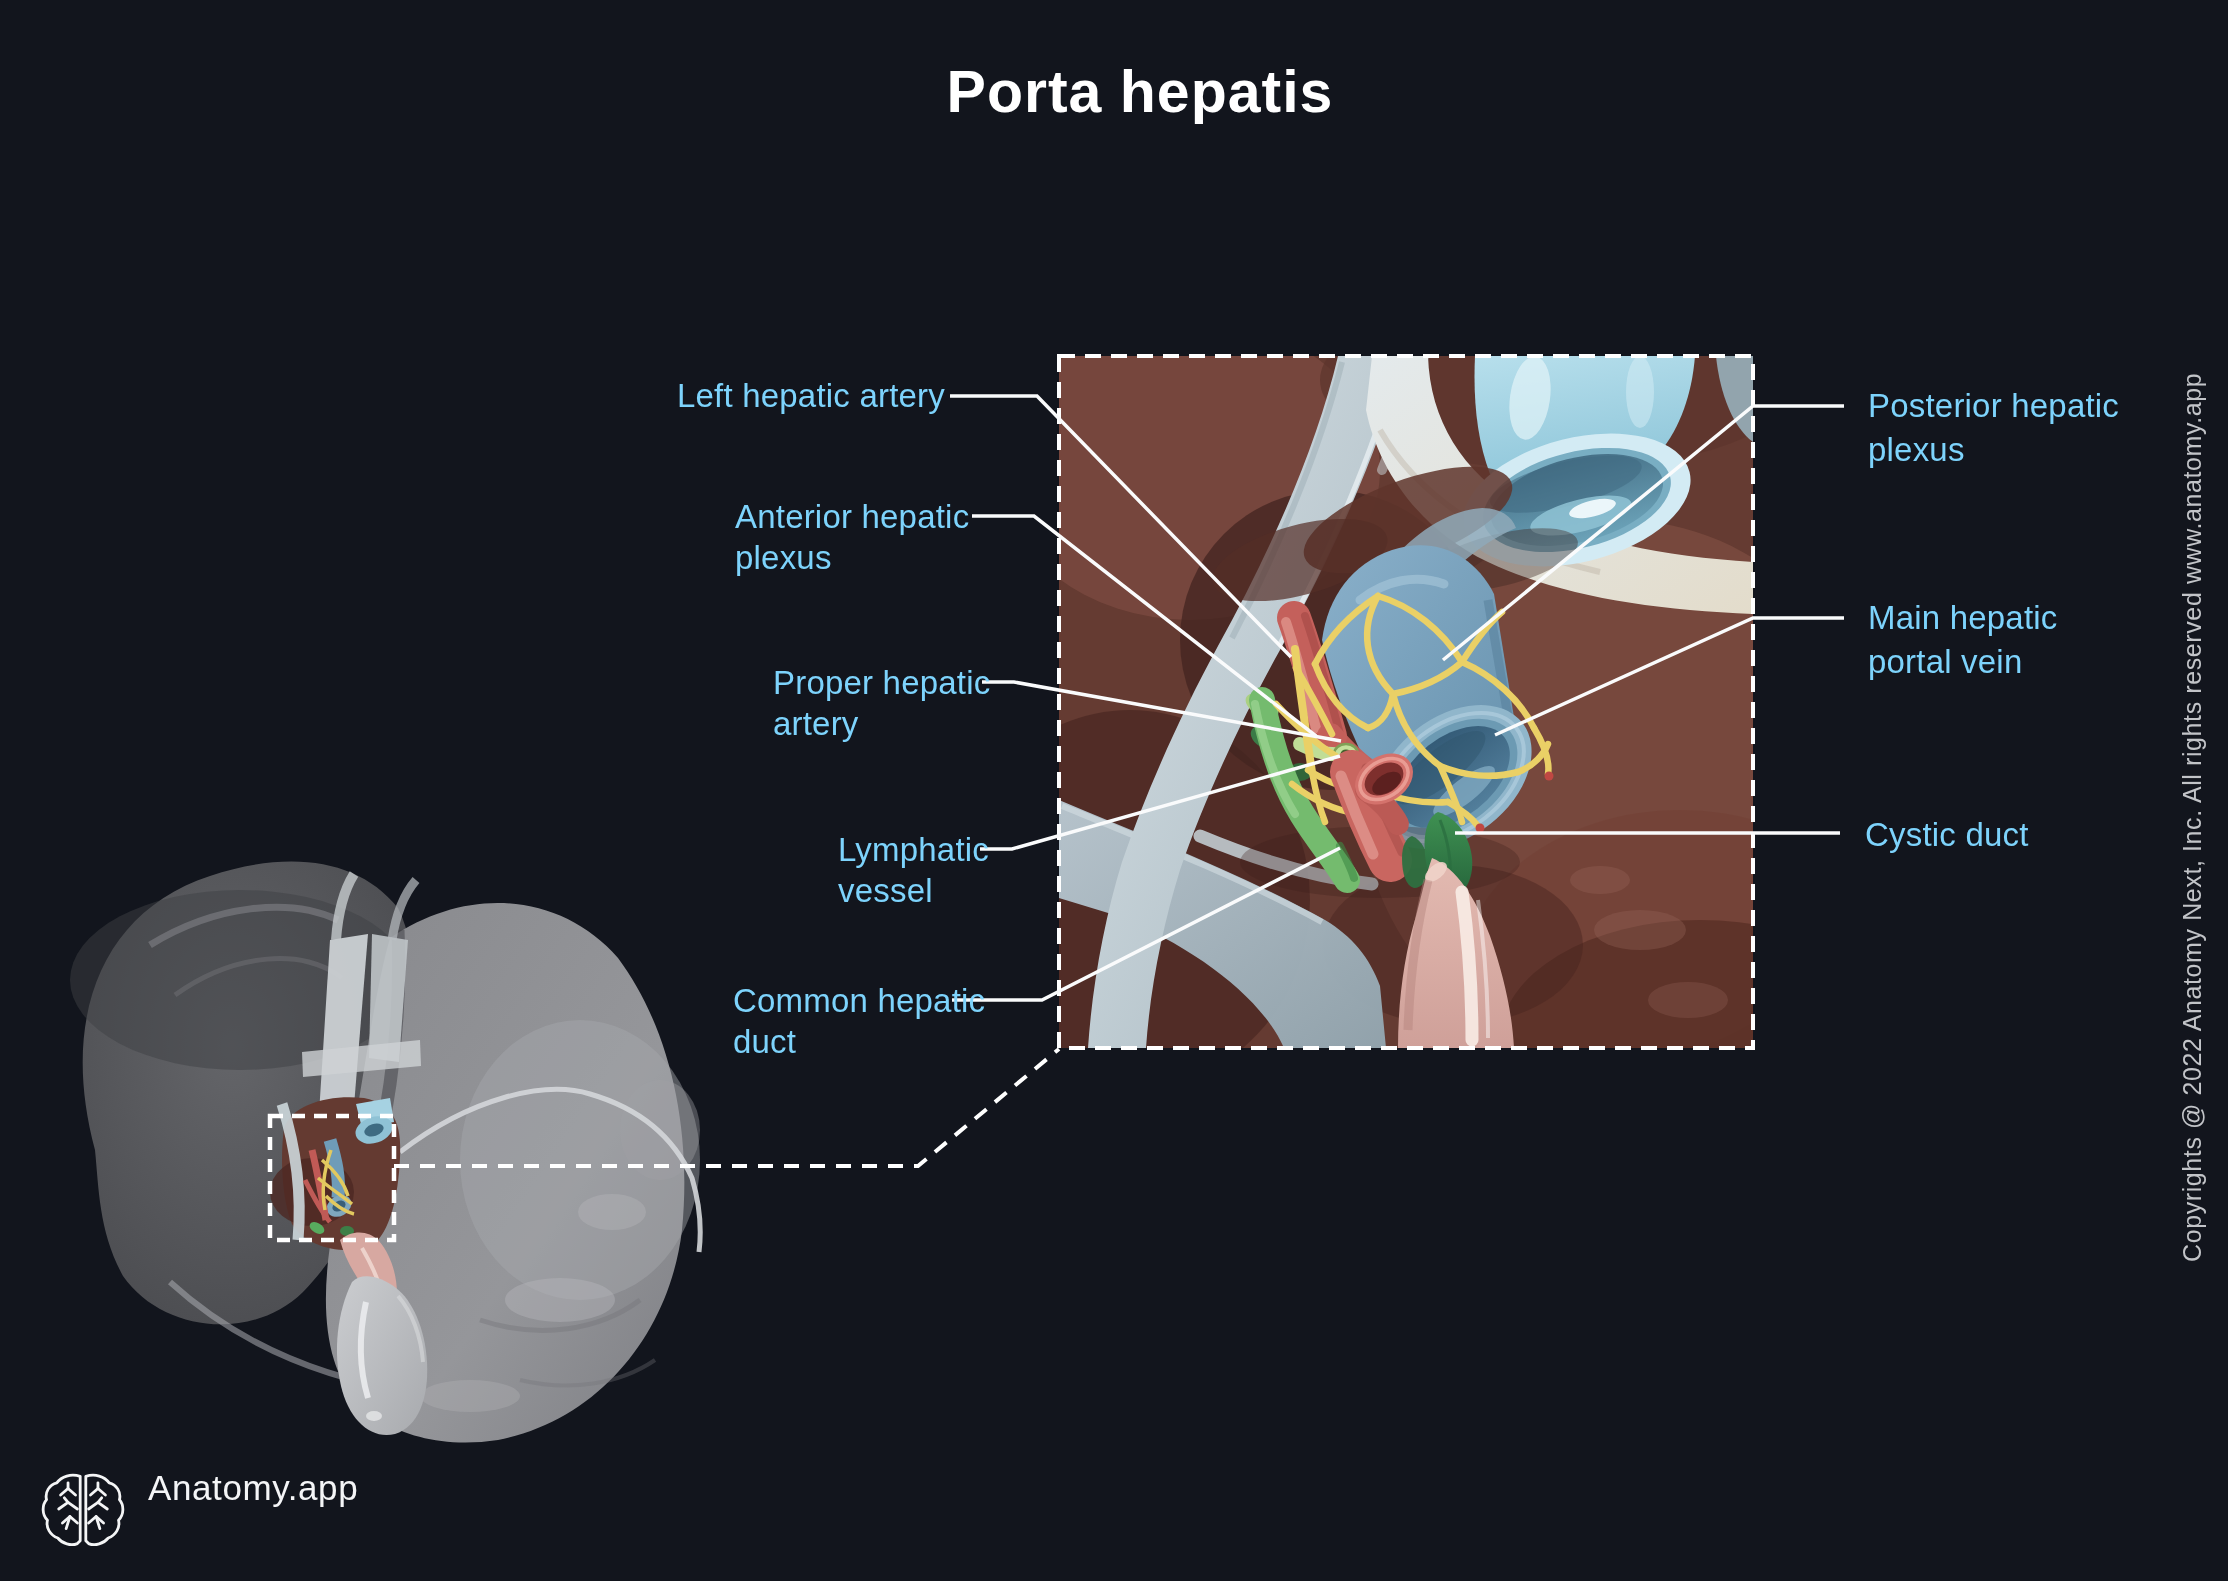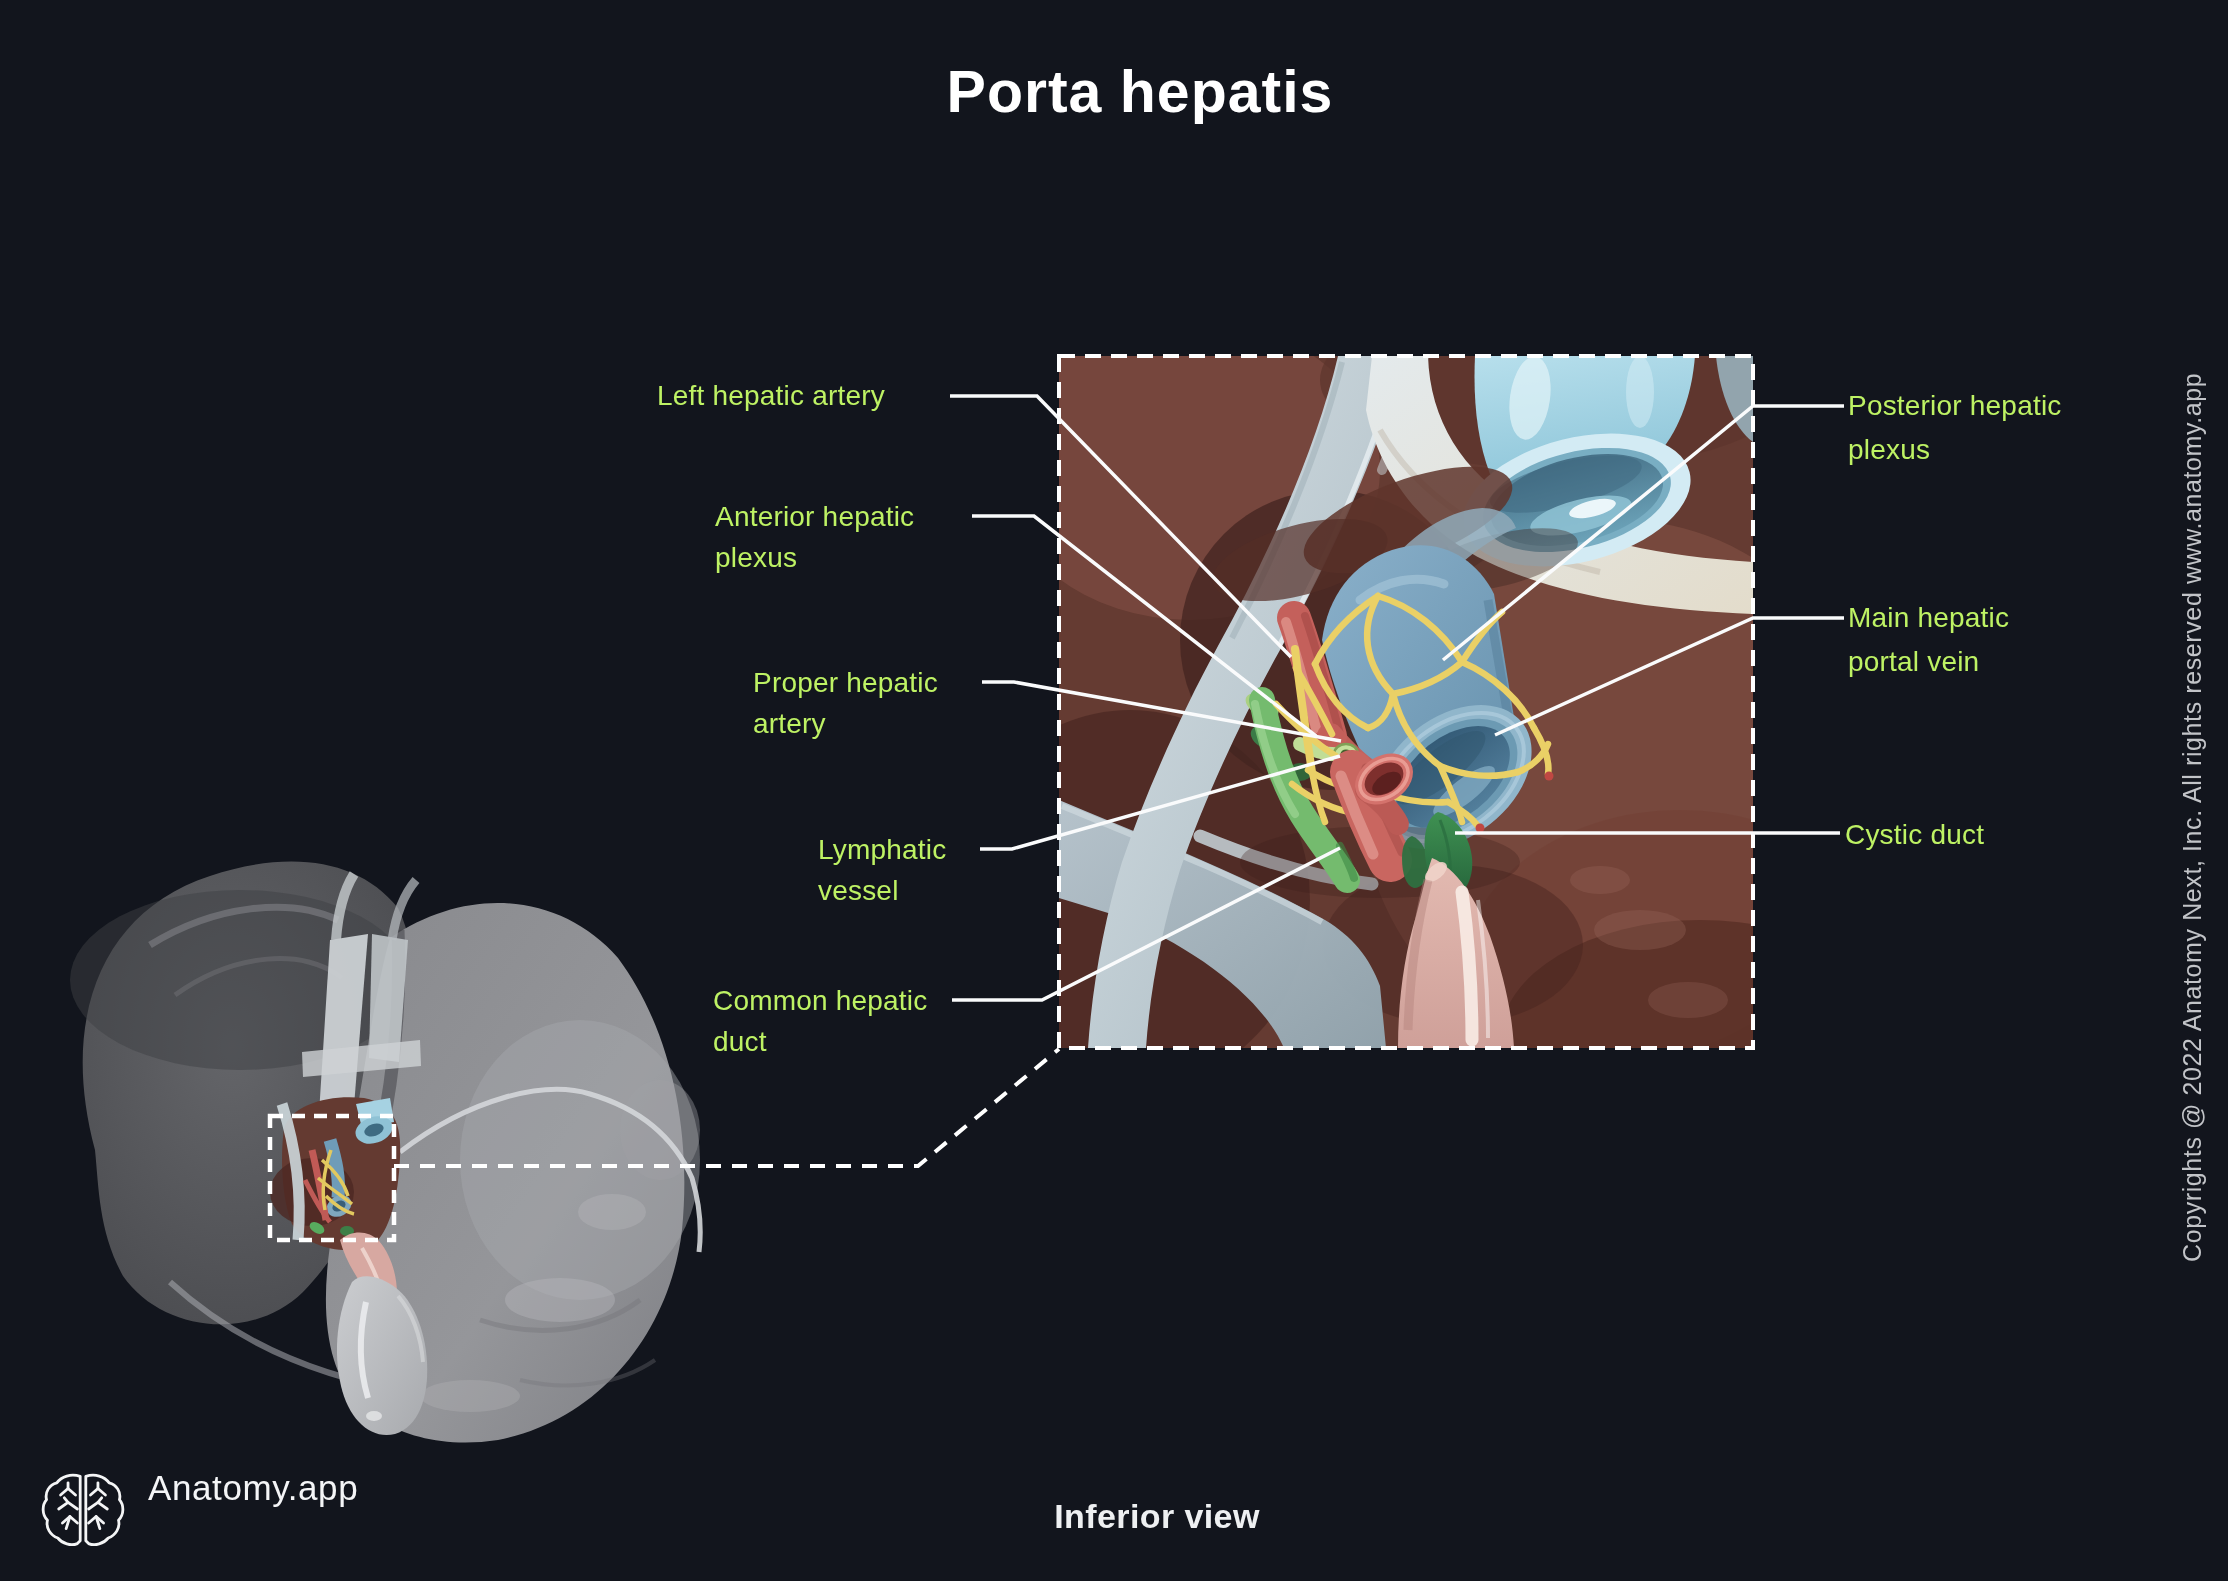--- a/index.html
+++ b/index.html
@@ -1,21 +1,21 @@
 <!DOCTYPE html>
 <html><head>
 <meta charset="utf-8">
 <style>
   html,body{margin:0;padding:0;background:#0d1016;}
   #canvas{position:relative;width:2228px;height:1581px;background:#12151d;overflow:hidden;
           font-family:"Liberation Sans","DejaVu Sans",sans-serif;}
   #artwork{position:absolute;left:0;top:0;}
   .title{position:absolute;left:514px;top:58px;width:1252px;text-align:center;
          color:#ffffff;font-size:59px;font-weight:700;letter-spacing:1px;}
-  .lbl{position:absolute;color:#bef264;font-size:28px;line-height:41px;letter-spacing:.2px;font-weight:400;}
+  .lbl{position:absolute;color:#7dd3fc;font-size:33px;line-height:41px;letter-spacing:.2px;font-weight:400;margin-left:20px;}
   .lbl.right{line-height:44px;}
   .caption{position:absolute;left:940px;top:1497px;width:434px;text-align:center;
            color:#eef0f2;font-size:34px;font-weight:600;letter-spacing:.4px;}
   .brand{position:absolute;left:40px;top:1468px;display:flex;align-items:flex-start;gap:22px;}
   .brandname{color:#f4f5f7;font-size:35px;font-weight:500;letter-spacing:.6px;}
   .copyright{position:absolute;left:2178px;top:272px;height:990px;width:34px;
              writing-mode:vertical-rl;transform:rotate(180deg);
              color:#c2c4c8;font-size:25px;letter-spacing:.6px;white-space:nowrap;}
 </style>
 </head>
@@ -325,21 +325,20 @@
   <div>plexus</div>
 </div>
 <div class="lbl right" style="left:1848px;top:596px">
   <div>Main hepatic</div>
   <div>portal vein</div>
 </div>
 <div class="lbl right" style="left:1845px;top:813px">
   <div>Cystic duct</div>
 </div>
 
-<div class="caption">Inferior view</div>
 
 <div class="brand">
   <svg width="86" height="82" viewBox="0 0 92 86" stroke="#f4f5f6" stroke-width="3" fill="none" stroke-linejoin="round" stroke-linecap="round">
     <path d="M43 8 C33 5 23 8 18 15 C10 17 5 25 7 33 C2 39 2 49 8 55 C6 63 11 71 19 74 C24 80 33 83 40 80 L43 77 L43 8 Z"></path>
     <path d="M49 8 C59 5 69 8 74 15 C82 17 87 25 85 33 C90 39 90 49 84 55 C86 63 81 71 73 74 C68 80 59 83 52 80 L49 77 L49 8 Z"></path>
     <path d="M22 28 L30 21 L38 28"></path>
     <path d="M20 43 L30 36 L40 43"></path>
     <path d="M24 58 L32 51 L40 58"></path>
     <path d="M70 28 L62 21 L54 28"></path>
     <path d="M72 43 L62 36 L52 43"></path>

